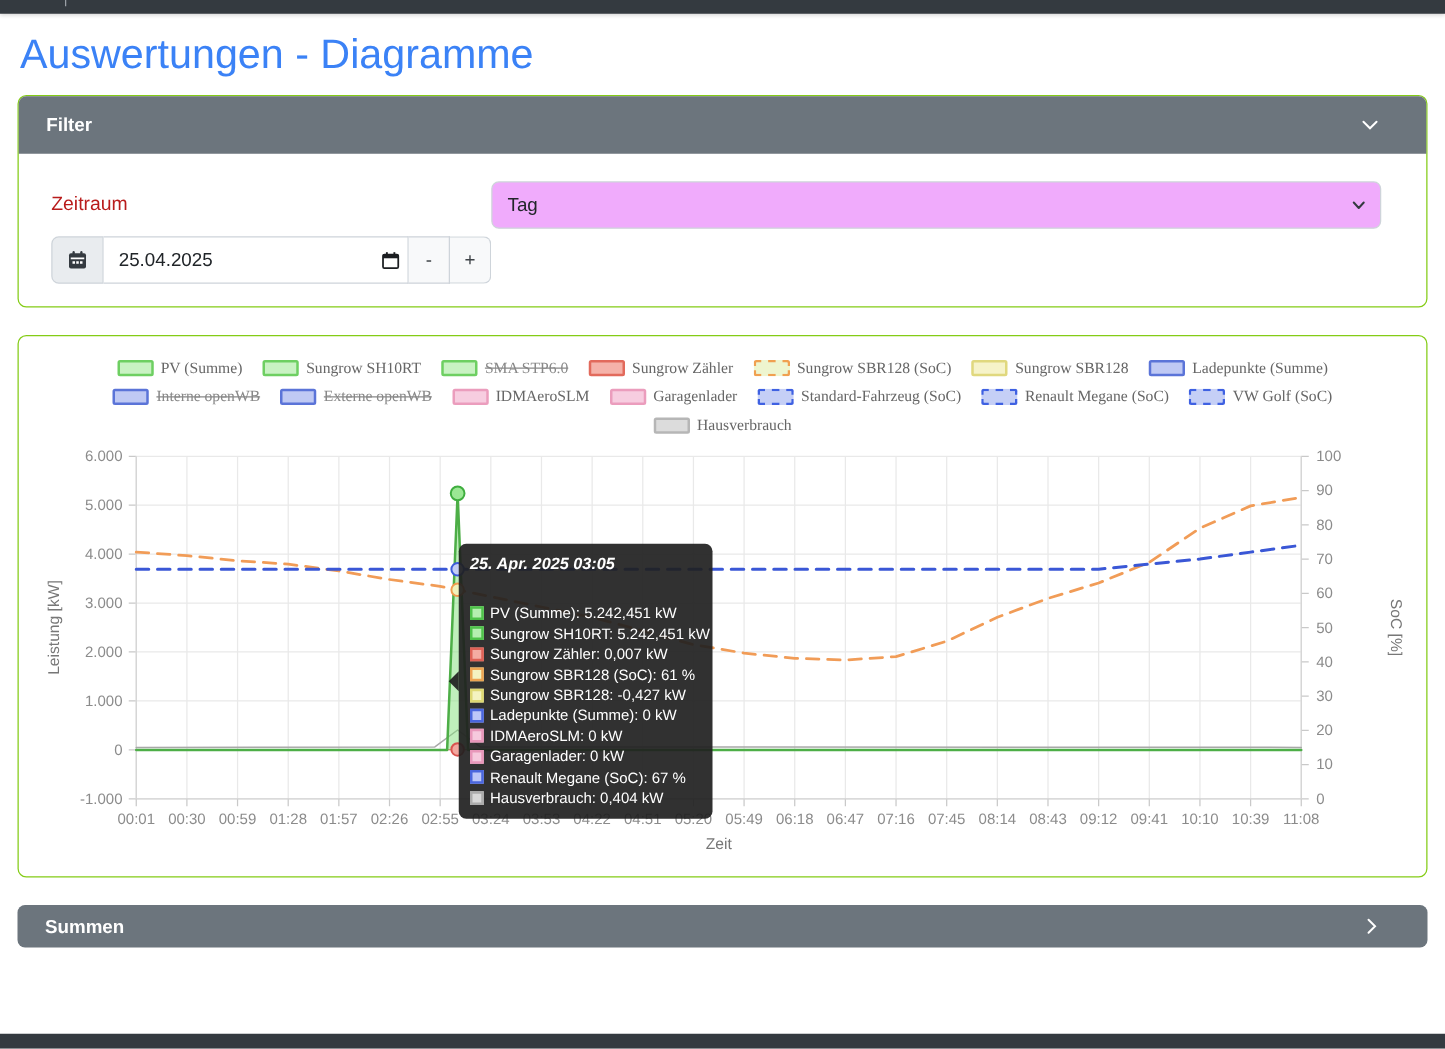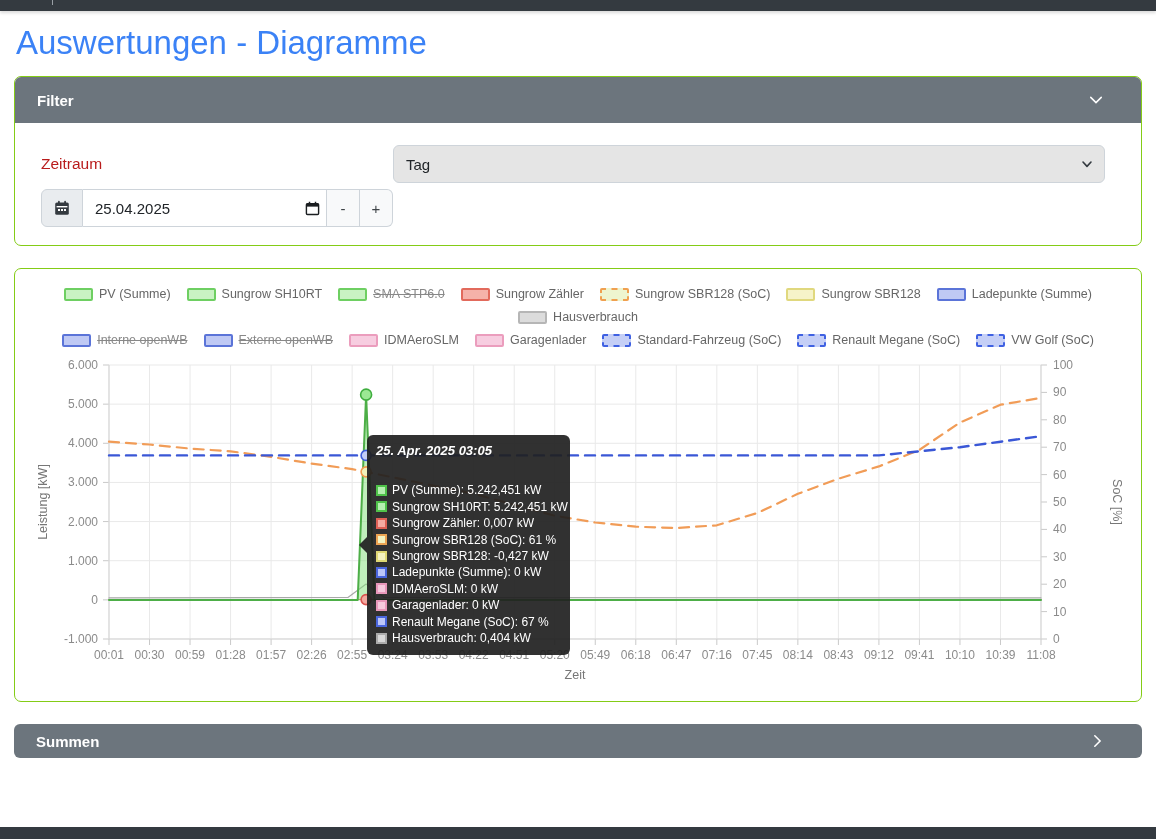--- a/index.html
+++ b/index.html
@@ -18,39 +18,39 @@
     justify-content:space-between; padding:0 38px 0 22px; border-radius:6px 6px 0 0; font-size:15px; font-weight:700; }
   .card.collapsed { border:none; }
   .card.collapsed .card-header { border-radius:6px; height:34px; }
   .chev { width:14px; height:14px; flex:0 0 auto; }
 
   
   .filter-body { padding:22px 36px 18px 26px; }
   .frow { display:grid; grid-template-columns:352px 1fr; align-items:center; margin-bottom:6px; }
   .frow label { font-size:15.5px; color:#b91c1c; }
   .sel-wrap { position:relative; }
-  select.form-select { width:100%; height:38px; border:1px solid #ced4da; border-radius:6px; background:#e5e5e5;
+  select.form-select { width:100%; height:38px; border:1px solid #ced4da; border-radius:6px; background:#f0abfc;
     font-size:15px; padding:0 34px 0 12px; color:#212529; appearance:none; -webkit-appearance:none;
     font-family:"Liberation Sans",sans-serif; }
   .sel-chev { position:absolute; right:12px; top:13px; pointer-events:none; }
   .dgroup { display:flex; height:38px; }
   .dgroup .addon { width:42px; background:#e9ecef; border:1px solid #ced4da; border-radius:6px 0 0 6px;
     display:flex; align-items:center; justify-content:center; cursor:pointer; }
   .dgroup input.date { flex:1; border:1px solid #ced4da; border-left:none; padding:0 12px; font-size:15px;
     color:#212529; font-family:"Liberation Sans",sans-serif; outline:none; min-width:0; }
   .dgroup .picker { margin-left:-30px; width:30px; display:flex; align-items:center; justify-content:center; z-index:2; cursor:pointer; }
   .dgroup .stepbtn { width:33px; background:#f8f9fa; border:1px solid #ced4da; border-left:none; font-size:15px;
     color:#3e4347; display:flex; align-items:center; justify-content:center; cursor:pointer; }
   .dgroup .stepbtn.last { border-radius:0 6px 6px 0; }
 
   
   .chart-body { position:relative; padding:14px 16px 14px 16px; }
   .legend { display:flex; flex-direction:column; gap:1px; }
   .legend-row { display:flex; justify-content:center; gap:16px; height:22px; align-items:center; }
-  .legend-item { display:flex; align-items:center; gap:6px; cursor:pointer; }
+  .legend-item { display:flex; align-items:center; gap:6px; cursor:pointer;font-family:Liberation Serif, serif; }
   .legend-item .sw { width:29px; height:13px; border-radius:2px; border-width:2px; }
   .legend-item .lt { font-size:12.5px; color:#666; white-space:nowrap; }
   .legend-item.hidden .lt { text-decoration:line-through; color:#888; }
 
   #chart-svg { display:block; margin-top:4px; }
   svg text { font-family:"Liberation Sans",sans-serif; }
 
   .tooltip { position:absolute; left:352px; top:166px; width:203px; background:rgba(31,31,31,0.92);
     border-radius:6px; color:#fff; padding:8px 9px 9px 9px; z-index:4; }
   .tooltip:before { content:""; position:absolute; left:-8px; top:calc(50% - 8px); border-top:8px solid transparent;
@@ -143,26 +143,20 @@
           <span class="legend-item">
             <span class="sw" style="background: rgb(246, 243, 201); border-style: solid; border-color: rgb(224, 216, 126);"></span>
             <span class="lt">Sungrow SBR128</span>
           </span>
           <span class="legend-item">
             <span class="sw" style="background: rgb(191, 201, 244); border-style: solid; border-color: rgb(91, 116, 216);"></span>
             <span class="lt">Ladepunkte (Summe)</span>
           </span>
         </div>
         <div class="legend-row">
-          <span class="legend-item">
-            <span class="sw" style="background: rgb(220, 220, 220); border-style: solid; border-color: rgb(182, 182, 182);"></span>
-            <span class="lt">Hausverbrauch</span>
-          </span>
-        </div>
-        <div class="legend-row">
           <span class="legend-item hidden">
             <span class="sw" style="background: rgb(191, 201, 244); border-style: solid; border-color: rgb(91, 116, 216);"></span>
             <span class="lt">Interne openWB</span>
           </span>
           <span class="legend-item hidden">
             <span class="sw" style="background: rgb(191, 201, 244); border-style: solid; border-color: rgb(91, 116, 216);"></span>
             <span class="lt">Externe openWB</span>
           </span>
           <span class="legend-item">
             <span class="sw" style="background: rgb(247, 205, 224); border-style: solid; border-color: rgb(235, 157, 189);"></span>
@@ -176,20 +170,26 @@
             <span class="sw" style="background: rgb(197, 207, 246); border-style: dashed; border-color: rgb(63, 97, 226);"></span>
             <span class="lt">Standard-Fahrzeug (SoC)</span>
           </span>
           <span class="legend-item">
             <span class="sw" style="background: rgb(197, 207, 246); border-style: dashed; border-color: rgb(63, 97, 226);"></span>
             <span class="lt">Renault Megane (SoC)</span>
           </span>
           <span class="legend-item">
             <span class="sw" style="background: rgb(197, 207, 246); border-style: dashed; border-color: rgb(63, 97, 226);"></span>
             <span class="lt">VW Golf (SoC)</span>
+          </span>
+        </div>
+        <div class="legend-row">
+          <span class="legend-item">
+            <span class="sw" style="background: rgb(220, 220, 220); border-style: solid; border-color: rgb(182, 182, 182);"></span>
+            <span class="lt">Hausverbrauch</span>
           </span>
         </div>
       </div>
     <svg id="chart-svg" width="1096" height="332" viewBox="0 0 1096 332">
         <line x1="78" y1="10" x2="1010" y2="10" stroke="#e9e9e9" stroke-width="1"></line>
         <line x1="72" y1="10" x2="78" y2="10" stroke="#c9c9c9" stroke-width="1"></line>
         <text x="67" y="14" text-anchor="end" font-size="12" fill="#8b8b8b">6.000</text>
         <line x1="78" y1="49.14285714285714" x2="1010" y2="49.14285714285714" stroke="#e9e9e9" stroke-width="1"></line>
         <line x1="72" y1="49.14285714285714" x2="78" y2="49.14285714285714" stroke="#c9c9c9" stroke-width="1"></line>
         <text x="67" y="53.14285714285714" text-anchor="end" font-size="12" fill="#8b8b8b">5.000</text>

